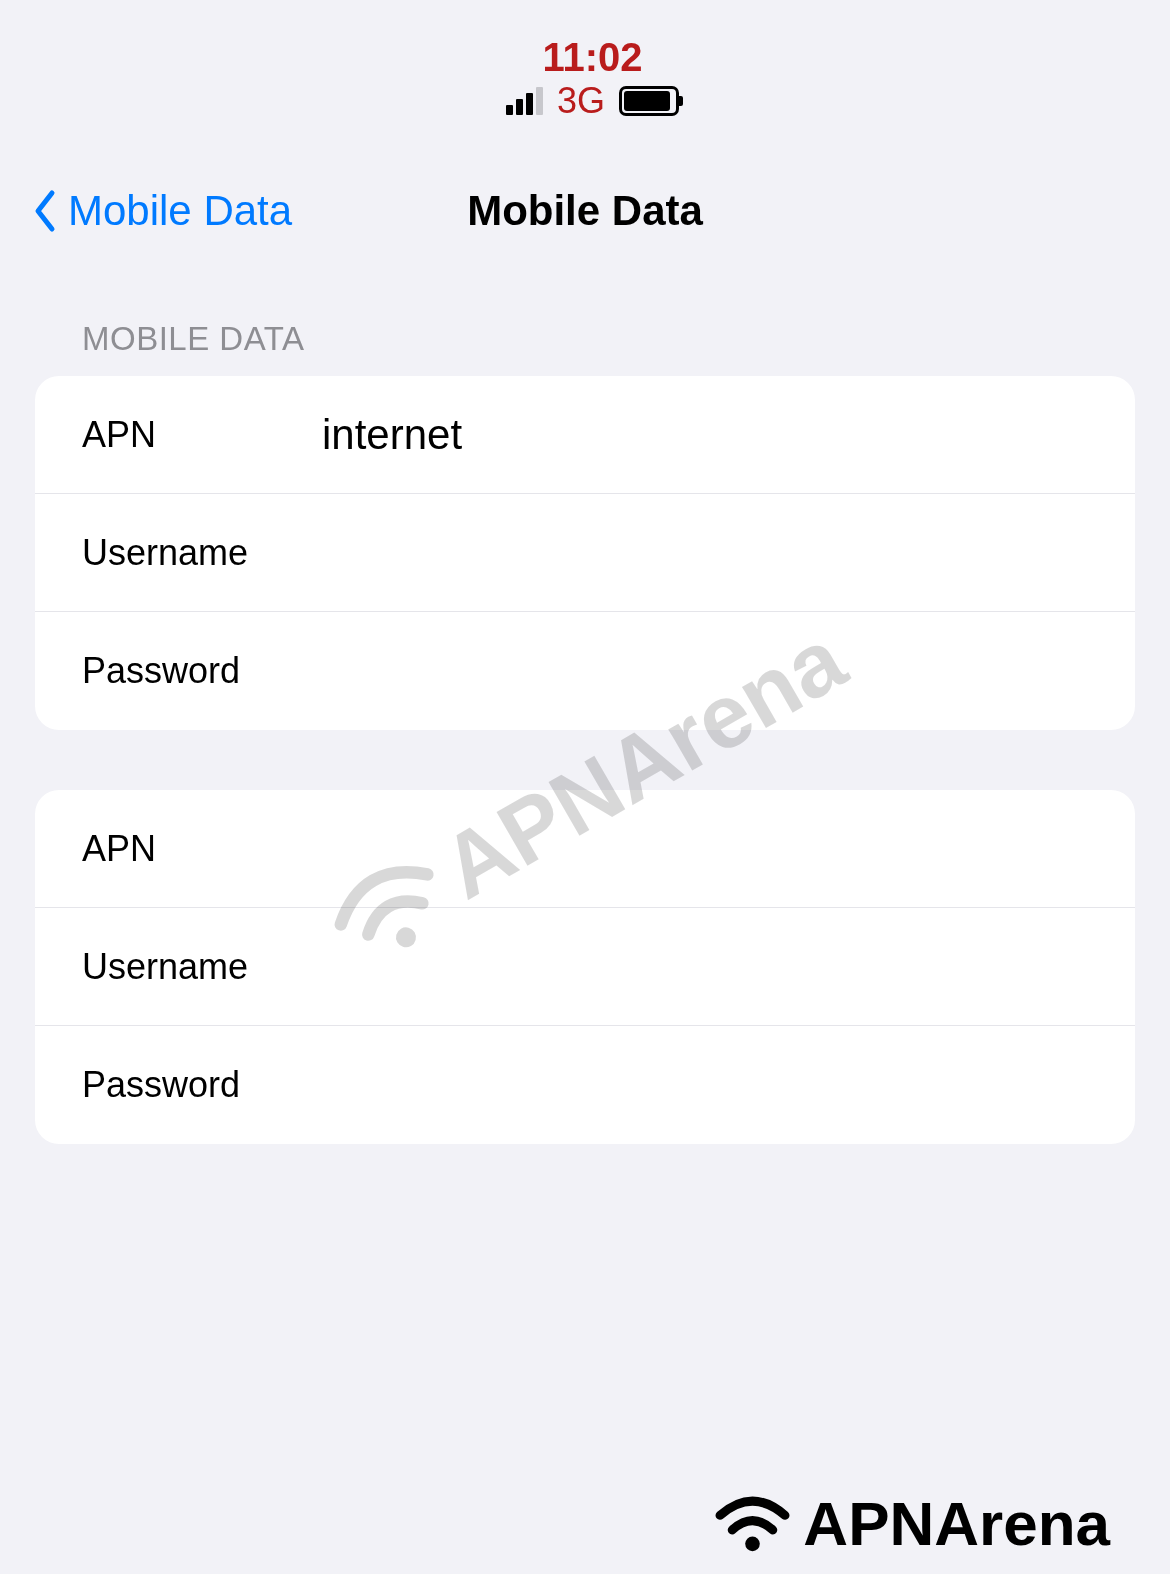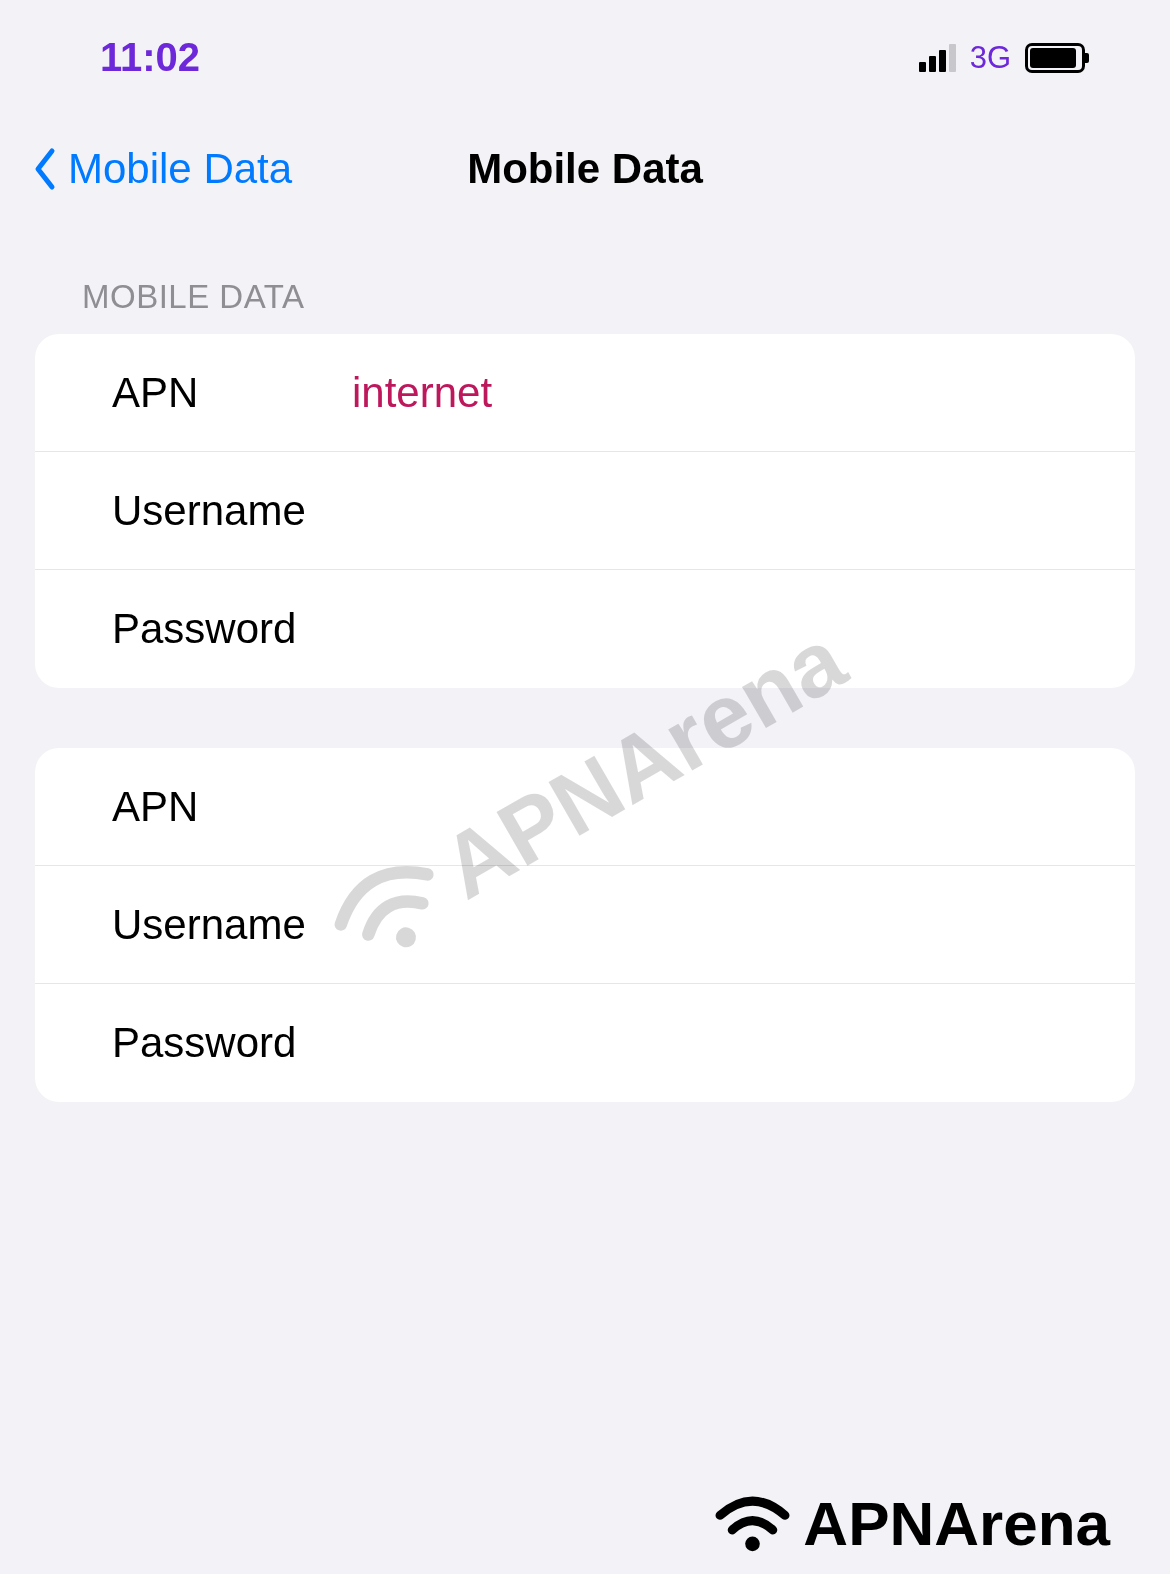--- a/index.html
+++ b/index.html
@@ -15,21 +15,22 @@
       position: relative;
       overflow: hidden;
     }
     .status-bar {
       display: flex;
       justify-content: space-between;
       align-items: center;
       padding: 35px 85px 30px 100px;
       font-size: 40px;
       font-weight: 600;
-      color: #6d28d9;
+      color: #b91c1c;
+      flex-direction: column;
     }
     .status-right {
       display: flex;
       align-items: center;
       gap: 14px;
     }
     .signal-icon {
       display: flex;
       align-items: flex-end;
       gap: 3px;
@@ -37,21 +38,21 @@
     .signal-bar {
       width: 7px;
       background: #000;
       border-radius: 1px;
     }
     .signal-bar.b1 { height: 10px; }
     .signal-bar.b2 { height: 16px; }
     .signal-bar.b3 { height: 22px; }
     .signal-bar.b4 { height: 28px; background: #c7c7cc; }
     .network-label {
-      font-size: 31px;
+      font-size: 36px;
       font-weight: 500;
     }
     .battery-icon {
       width: 60px;
       height: 30px;
       border: 3px solid #000;
       border-radius: 7px;
       position: relative;
     }
     .battery-icon::after {
@@ -123,31 +124,30 @@
     .row {
       display: flex;
       align-items: center;
       padding: 30px 47px;
       min-height: 118px;
     }
     .row:not(:last-child) {
       border-bottom: 1px solid #e5e5ea;
     }
     .row-label {
-      font-size: 42px;
+      font-size: 36px;
       font-weight: 400;
       color: #000;
       width: 240px;
       flex-shrink: 0;
-      margin-left: 30px;
     }
     .row-input {
       font-size: 42px;
       font-weight: 400;
-      color: #be185d;
+      color: #000000;
       border: none;
       outline: none;
       flex: 1;
       background: transparent;
     }
     .section-gap {
       height: 60px;
     }
     .watermark-center {
       position: absolute;

